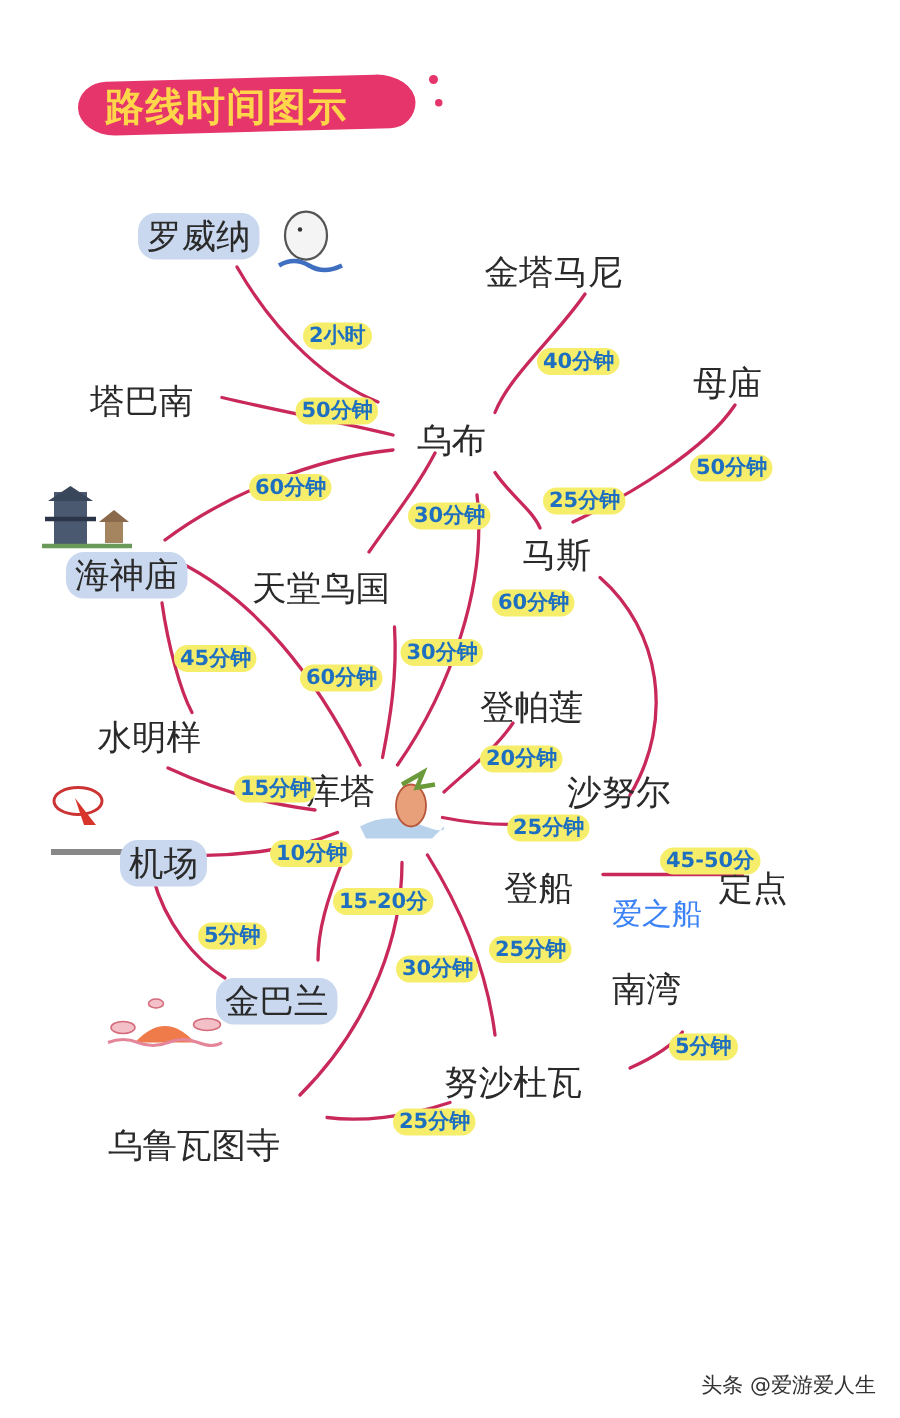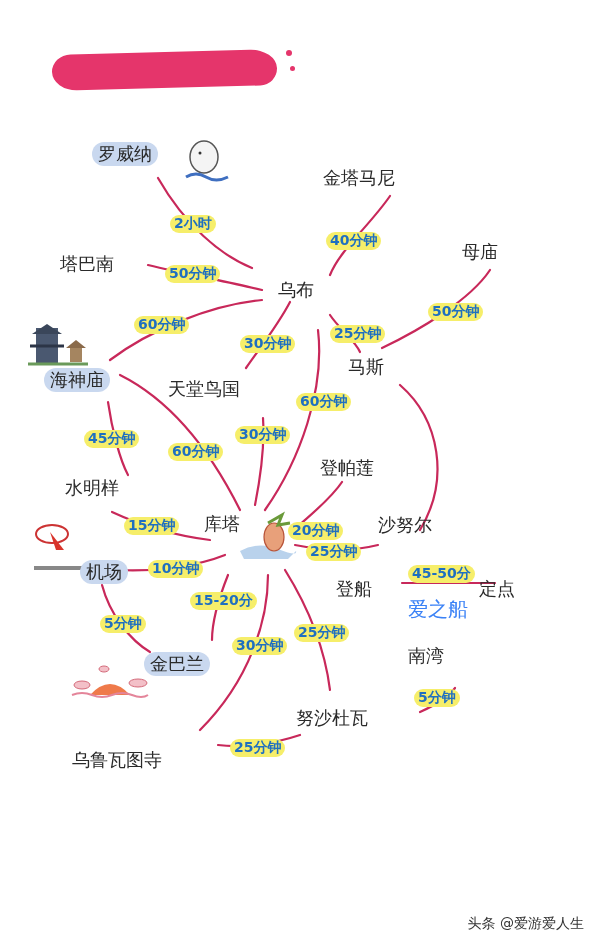--- a/index.html
+++ b/index.html
@@ -5,24 +5,24 @@
   html, body { margin:0; padding:0; }
   body { width:600px; height:945px; background:#ffffff; position:relative; overflow:hidden;
          font-family:"DejaVu Sans", sans-serif; }
   #canvas { position:absolute; left:0; top:0; width:600px; height:945px; }
   .title-wrap { position:absolute; left:52px; top:46px; width:230px; height:48px; }
   .title-blob { position:absolute; left:0; top:6px; width:225px; height:36px; background:#e5356b;
                 border-radius:20px 28px 18px 26px / 18px 20px 18px 20px; transform:rotate(-1.5deg); }
   .title-text { position:absolute; left:18px; top:8px; font-size:26px; font-weight:bold; color:#ffd54a;
                 letter-spacing:1px; }
   .title-spark { position:absolute; width:6px; height:6px; background:#e5356b; border-radius:3px; }
-  .place { position:absolute; font-size:18px; color:#2a2a2a; white-space:nowrap; }
+  .place { position:absolute; font-size:23px; color:#2a2a2a; white-space:nowrap; }
   .place.hl { background:#c9d8ef; border-radius:12px; padding:0 6px; }
   .dur { position:absolute; font-size:14px; color:#1f6fc0; white-space:nowrap; font-weight:bold;
-         background:#f6ee6a; border-radius:10px; padding:0 4px; }
+         background:#f6ee6a; border-radius:10px; padding:0 4px;margin-left:32px; }
   .note { position:absolute; font-size:20px; color:#3b82f6; }
   .watermark { position:absolute; right:16px; bottom:12px; font-size:14px; color:#333; }
   .deco { position:absolute; }
 </style>
 </head>
 <body>
 
 <svg id="canvas" viewBox="0 0 600 945">
   <g fill="none" stroke="#c8285a" stroke-width="2.2" stroke-linecap="round">
     <path d="M158 178 C 185 225, 220 255, 252 268"></path>
@@ -46,20 +46,21 @@
     <path d="M102 585 C 110 615, 130 640, 150 652"></path>
     <path d="M268 575 C 268 620, 250 680, 200 730"></path>
     <path d="M285 570 C 310 610, 325 650, 330 690"></path>
     <path d="M455 688 C 450 695, 440 703, 420 712"></path>
     <path d="M218 745 C 240 748, 270 745, 300 735"></path>
   </g>
 </svg>
 
 <div class="title-wrap">
   <div class="title-blob"></div>
+  <div class="title-text">路线时间图示</div>
   <div class="title-spark" style="left:234px;top:4px;"></div>
   <div class="title-spark" style="left:238px;top:20px;width:5px;height:5px;"></div>
 </div>
 
 <svg class="deco" style="left:182px;top:137px;" width="50" height="48">
   <ellipse cx="22" cy="20" rx="14" ry="16" fill="#f4f4f4" stroke="#555" stroke-width="1.5"></ellipse>
   <circle cx="18" cy="16" r="1.5" fill="#333"></circle>
   <path d="M4 40 Q 14 34 24 40 T 46 40" stroke="#3f6fc0" stroke-width="3" fill="none"></path>
 </svg>
 <svg class="deco" style="left:28px;top:322px;" width="62" height="46">
@@ -113,21 +114,21 @@
 <div class="dur" style="left:165px;top:265px;">50分钟</div>
 <div class="dur" style="left:326px;top:232px;">40分钟</div>
 <div class="dur" style="left:428px;top:303px;">50分钟</div>
 <div class="dur" style="left:134px;top:316px;">60分钟</div>
 <div class="dur" style="left:240px;top:335px;">30分钟</div>
 <div class="dur" style="left:330px;top:325px;">25分钟</div>
 <div class="dur" style="left:296px;top:393px;">60分钟</div>
 <div class="dur" style="left:84px;top:430px;">45分钟</div>
 <div class="dur" style="left:168px;top:443px;">60分钟</div>
 <div class="dur" style="left:235px;top:426px;">30分钟</div>
-<div class="dur" style="left:288px;top:522px;">20分钟</div>
+<div class="dur" style="left:288px;top:497px;">20分钟</div>
 <div class="dur" style="left:124px;top:517px;">15分钟</div>
 <div class="dur" style="left:306px;top:543px;">25分钟</div>
 <div class="dur" style="left:148px;top:560px;">10分钟</div>
 <div class="dur" style="left:408px;top:565px;">45-50分</div>
 <div class="dur" style="left:190px;top:592px;">15-20分</div>
 <div class="dur" style="left:100px;top:615px;">5分钟</div>
 <div class="dur" style="left:232px;top:637px;">30分钟</div>
 <div class="dur" style="left:294px;top:624px;">25分钟</div>
 <div class="dur" style="left:414px;top:689px;">5分钟</div>
 <div class="dur" style="left:230px;top:739px;">25分钟</div>

